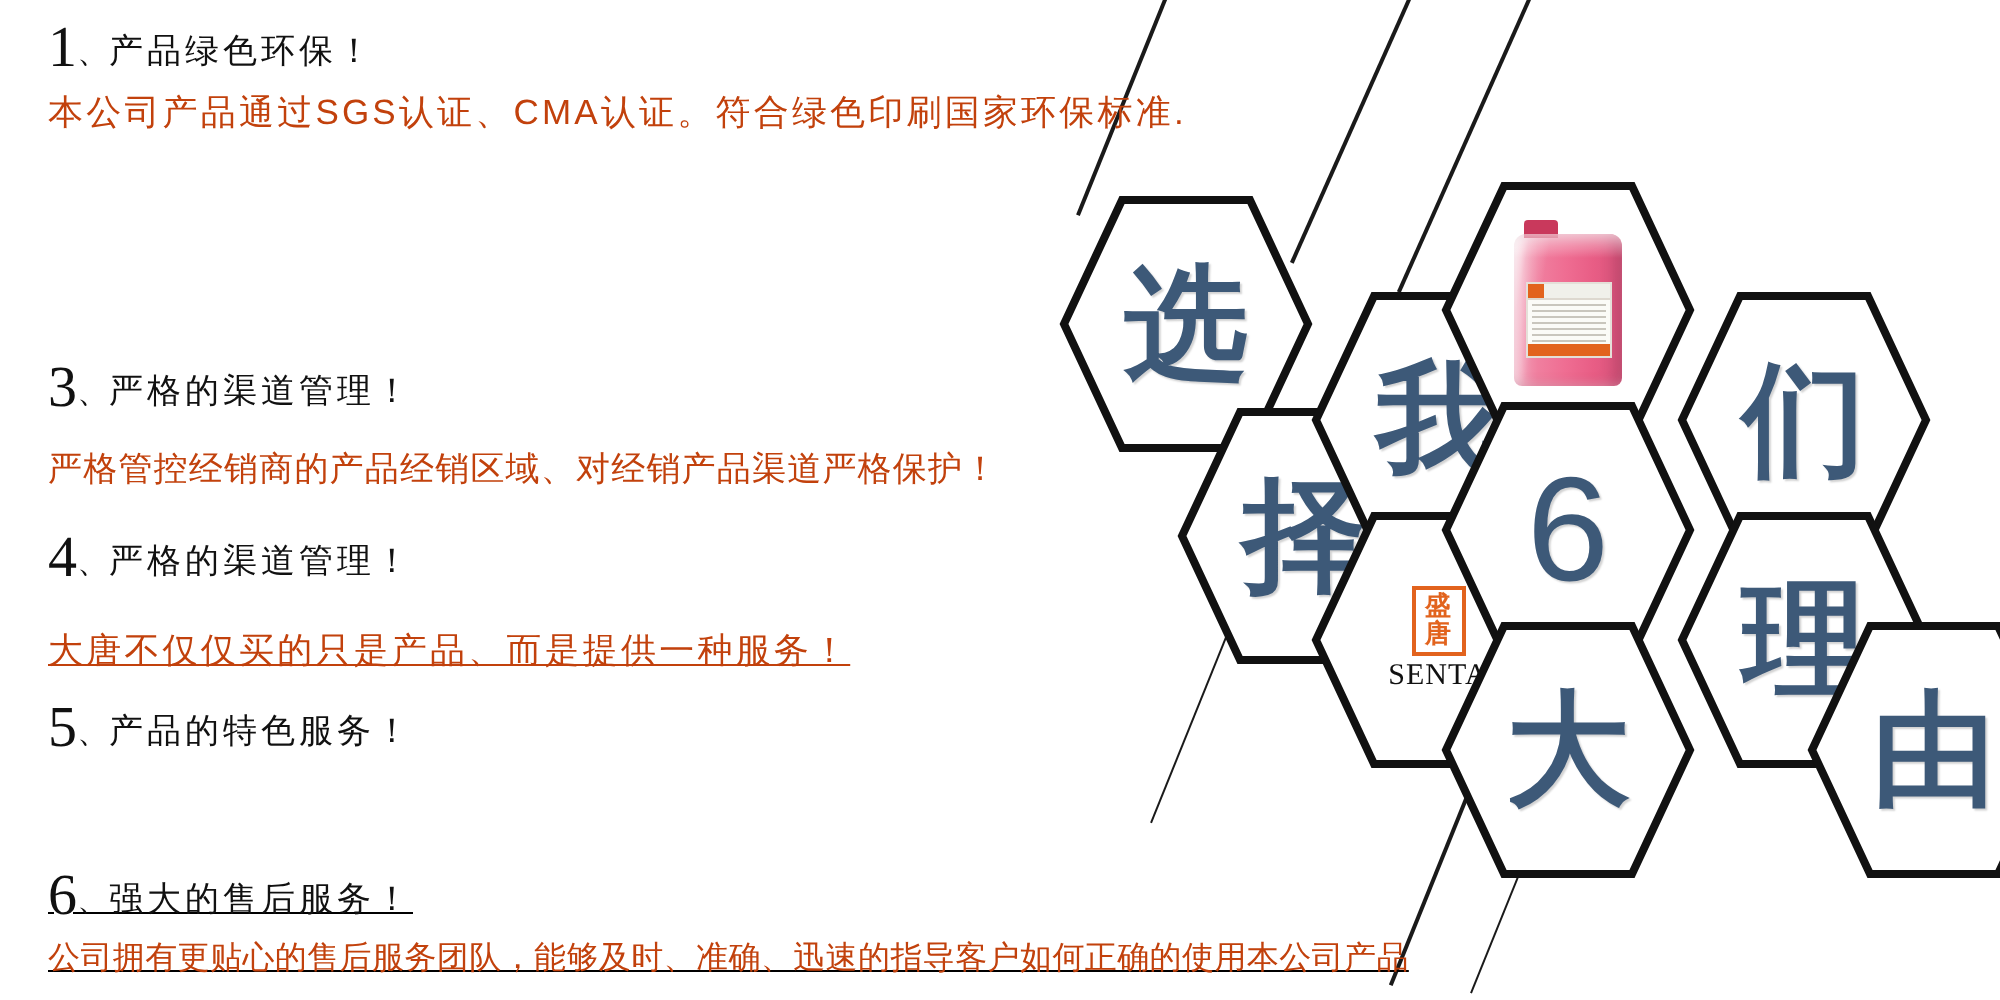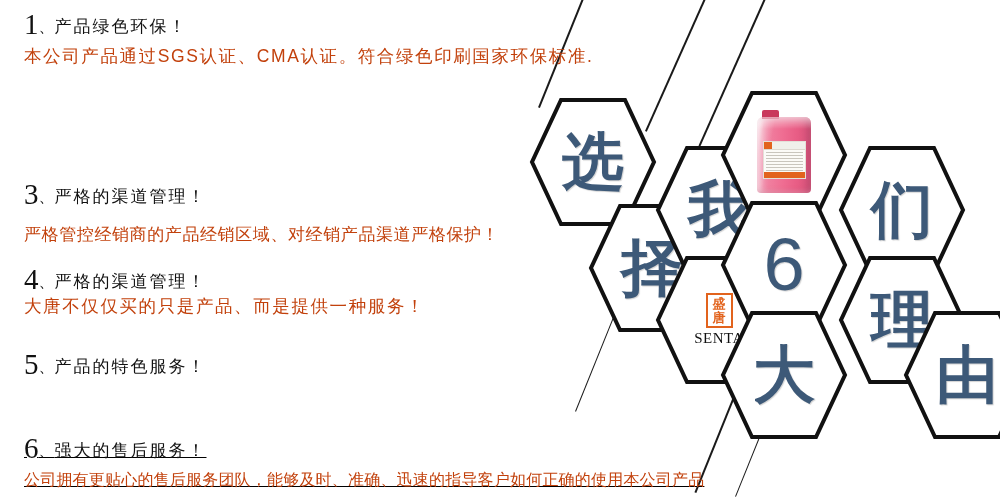--- a/index.html
+++ b/index.html
@@ -236,21 +236,21 @@
       <div class="reason-title">
         <span class="reason-num">3</span><span class="reason-dun">、</span><span class="reason-head">严格的渠道管理！</span>
       </div>
       <div class="reason-body tight" style="margin-top:17px;">严格管控经销商的产品经销区域、对经销产品渠道严格保护！</div>
     </div>
 
     <div class="reason" style="top:265px;">
       <div class="reason-title">
         <span class="reason-num">4</span><span class="reason-dun">、</span><span class="reason-head">严格的渠道管理！</span>
       </div>
-      <div class="reason-body" style="margin-top:4px;">大唐不仅仅买的只是产品、而是提供一种服务！</div>
+      <div class="reason-body" style="margin-top:23px;text-decoration:underline;">大唐不仅仅买的只是产品、而是提供一种服务！</div>
     </div>
 
     <div class="reason" style="top:350px;">
       <div class="reason-title">
         <span class="reason-num">5</span><span class="reason-dun">、</span><span class="reason-head">产品的特色服务！</span>
       </div>
     </div>
 
     <div class="reason" style="top:434px;text-decoration:underline;">
       <div class="reason-title">

